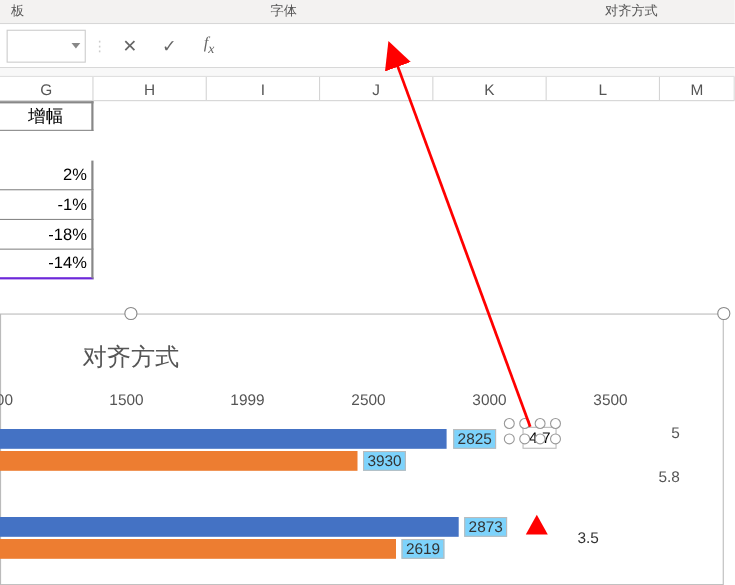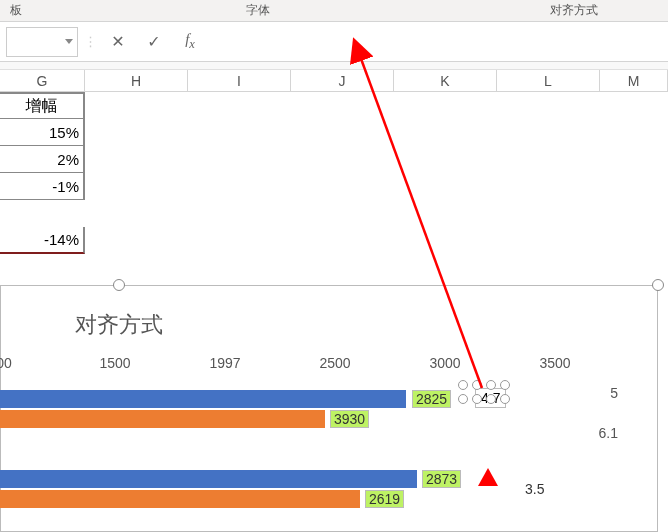--- a/index.html
+++ b/index.html
@@ -23,36 +23,36 @@
   .col-I { width: 103px; }
   .col-J { width: 103px; }
   .col-K { width: 103px; }
   .col-L { width: 103px; }
   .col-M { width: 68px; }
   
   .data-row { height: 27px; display: flex; }
   .cell { border-right: 1px solid #d4d4d4; border-bottom: 1px solid #d4d4d4; display: flex; align-items: center; padding: 0 4px; font-size: 15px; }
   .cell-G { width: 85px; justify-content: flex-end; border-right: 2px solid #888; border-bottom: 1px solid #888; }
   .header-cell { border-top: 2px solid #888; justify-content: center; font-size: 16px; }
-  .last-row .cell-G { border-bottom: 2px solid #7f1d1d; }
+  .last-row .cell-G { border-bottom: 2px solid #6d28d9; }
   .cell-rest { flex: 1; border: none; }
   
   .chart-area { position: absolute; left: 0; top: 285px; width: 668px; height: 247px; }
   .chart-frame { position: absolute; left: 0; top: 0; right: 10px; bottom: 0; border: 1px solid #bbb; }
   .sel-handle { position: absolute; width: 12px; height: 12px; border-radius: 50%; background: #fff; border: 1.5px solid #888; }
   .chart-title { position: absolute; left: 75px; top: 25px; font-size: 22px; color: #555; }
   
   .axis-labels { position: absolute; top: 70px; left: 0; right: 60px; height: 20px; display: flex; font-size: 14px; color: #555; }
   .axis-tick { position: absolute; transform: translateX(-50%); }
   
   .bars { position: absolute; top: 105px; left: 0; right: 0; }
   .bar { position: absolute; height: 18px; left: 0; }
   .bar-blue { background: #4472c4; }
   .bar-orange { background: #ed7d31; }
-  .bar-label { position: absolute; font-size: 14px; color: #333; border: 1px solid #bbb; padding: 0 3px; background: #bef264; }
+  .bar-label { position: absolute; font-size: 14px; color: #333; border: 1px solid #bbb; padding: 0 3px; background: #7dd3fc; }
   .sec-tick { position: absolute; right: 50px; font-size: 14px; color: #555; }
   
   .red-triangle { position: absolute; width: 0; height: 0; border-left: 10px solid transparent; border-right: 10px solid transparent; border-bottom: 18px solid #ff0000; }
   .marker-label { position: absolute; border: 1px solid #bbb; background: #fff; padding: 1px 5px; font-size: 14px; }
   .sel-circles { position: absolute; }
   .sc { position: absolute; width: 10px; height: 10px; border-radius: 50%; background: #fff; border: 1.5px solid #999; }
   
   .arrow-line { position: absolute; pointer-events: none; }
   
   .watermark { position: absolute; right: 20px; bottom: 20px; display: flex; align-items: center; gap: 6px; color: #888; font-size: 13px; }
@@ -96,69 +96,69 @@
   <div class="col-h col-K">K</div>
   <div class="col-h col-L">L</div>
   <div class="col-h col-M">M</div>
 </div>
 
 <div class="data-row">
   <div class="cell cell-G header-cell">增幅</div>
   <div class="cell cell-rest"></div>
 </div>
 <div class="data-row">
-  <div class="cell cell-G">15%</div>
   <div class="cell cell-rest"></div>
 </div>
 <div class="data-row">
   <div class="cell cell-G">2%</div>
   <div class="cell cell-rest"></div>
 </div>
 <div class="data-row">
   <div class="cell cell-G">-1%</div>
   <div class="cell cell-rest"></div>
 </div>
 <div class="data-row">
+  <div class="cell cell-G">-18%</div>
   <div class="cell cell-rest"></div>
 </div>
 <div class="data-row last-row">
   <div class="cell cell-G">-14%</div>
   <div class="cell cell-rest"></div>
 </div>
 
 <div class="chart-area">
   <div class="chart-frame"></div>
   <div class="sel-handle" style="left:113px;top:-6px"></div>
   <div class="sel-handle" style="right:4px;top:-6px"></div>
 
   <div class="chart-title">对齐方式</div>
 
   <div class="axis-labels">
     <span class="axis-tick" style="left:4px">00</span>
     <span class="axis-tick" style="left:115px">1500</span>
-    <span class="axis-tick" style="left:225px">1997</span>
+    <span class="axis-tick" style="left:225px">1999</span>
     <span class="axis-tick" style="left:335px">2500</span>
     <span class="axis-tick" style="left:445px">3000</span>
     <span class="axis-tick" style="left:555px">3500</span>
   </div>
 
   <div class="bars">
     <div class="bar bar-blue" style="top:0;width:406px"></div>
     <span class="bar-label" style="left:412px;top:0">2825</span>
     <div class="bar bar-orange" style="top:20px;width:325px"></div>
     <span class="bar-label" style="left:330px;top:20px">3930</span>
 
     <div class="bar bar-blue" style="top:80px;width:417px"></div>
     <span class="bar-label" style="left:422px;top:80px">2873</span>
     <div class="bar bar-orange" style="top:100px;width:360px"></div>
     <span class="bar-label" style="left:365px;top:100px">2619</span>
   </div>
 
   <span class="sec-tick" style="top:100px">5</span>
-  <span class="sec-tick" style="top:140px">6.1</span>
+  <span class="sec-tick" style="top:140px">5.8</span>
 
   <div class="marker-label" style="left:475px;top:103px">4.7</div>
   <div class="sel-circles" style="left:458px;top:95px">
     <div class="sc" style="left:0;top:0"></div>
     <div class="sc" style="left:14px;top:0"></div>
     <div class="sc" style="left:28px;top:0"></div>
     <div class="sc" style="left:42px;top:0"></div>
     <div class="sc" style="left:0;top:14px"></div>
     <div class="sc" style="left:14px;top:14px"></div>
     <div class="sc" style="left:28px;top:14px"></div>

